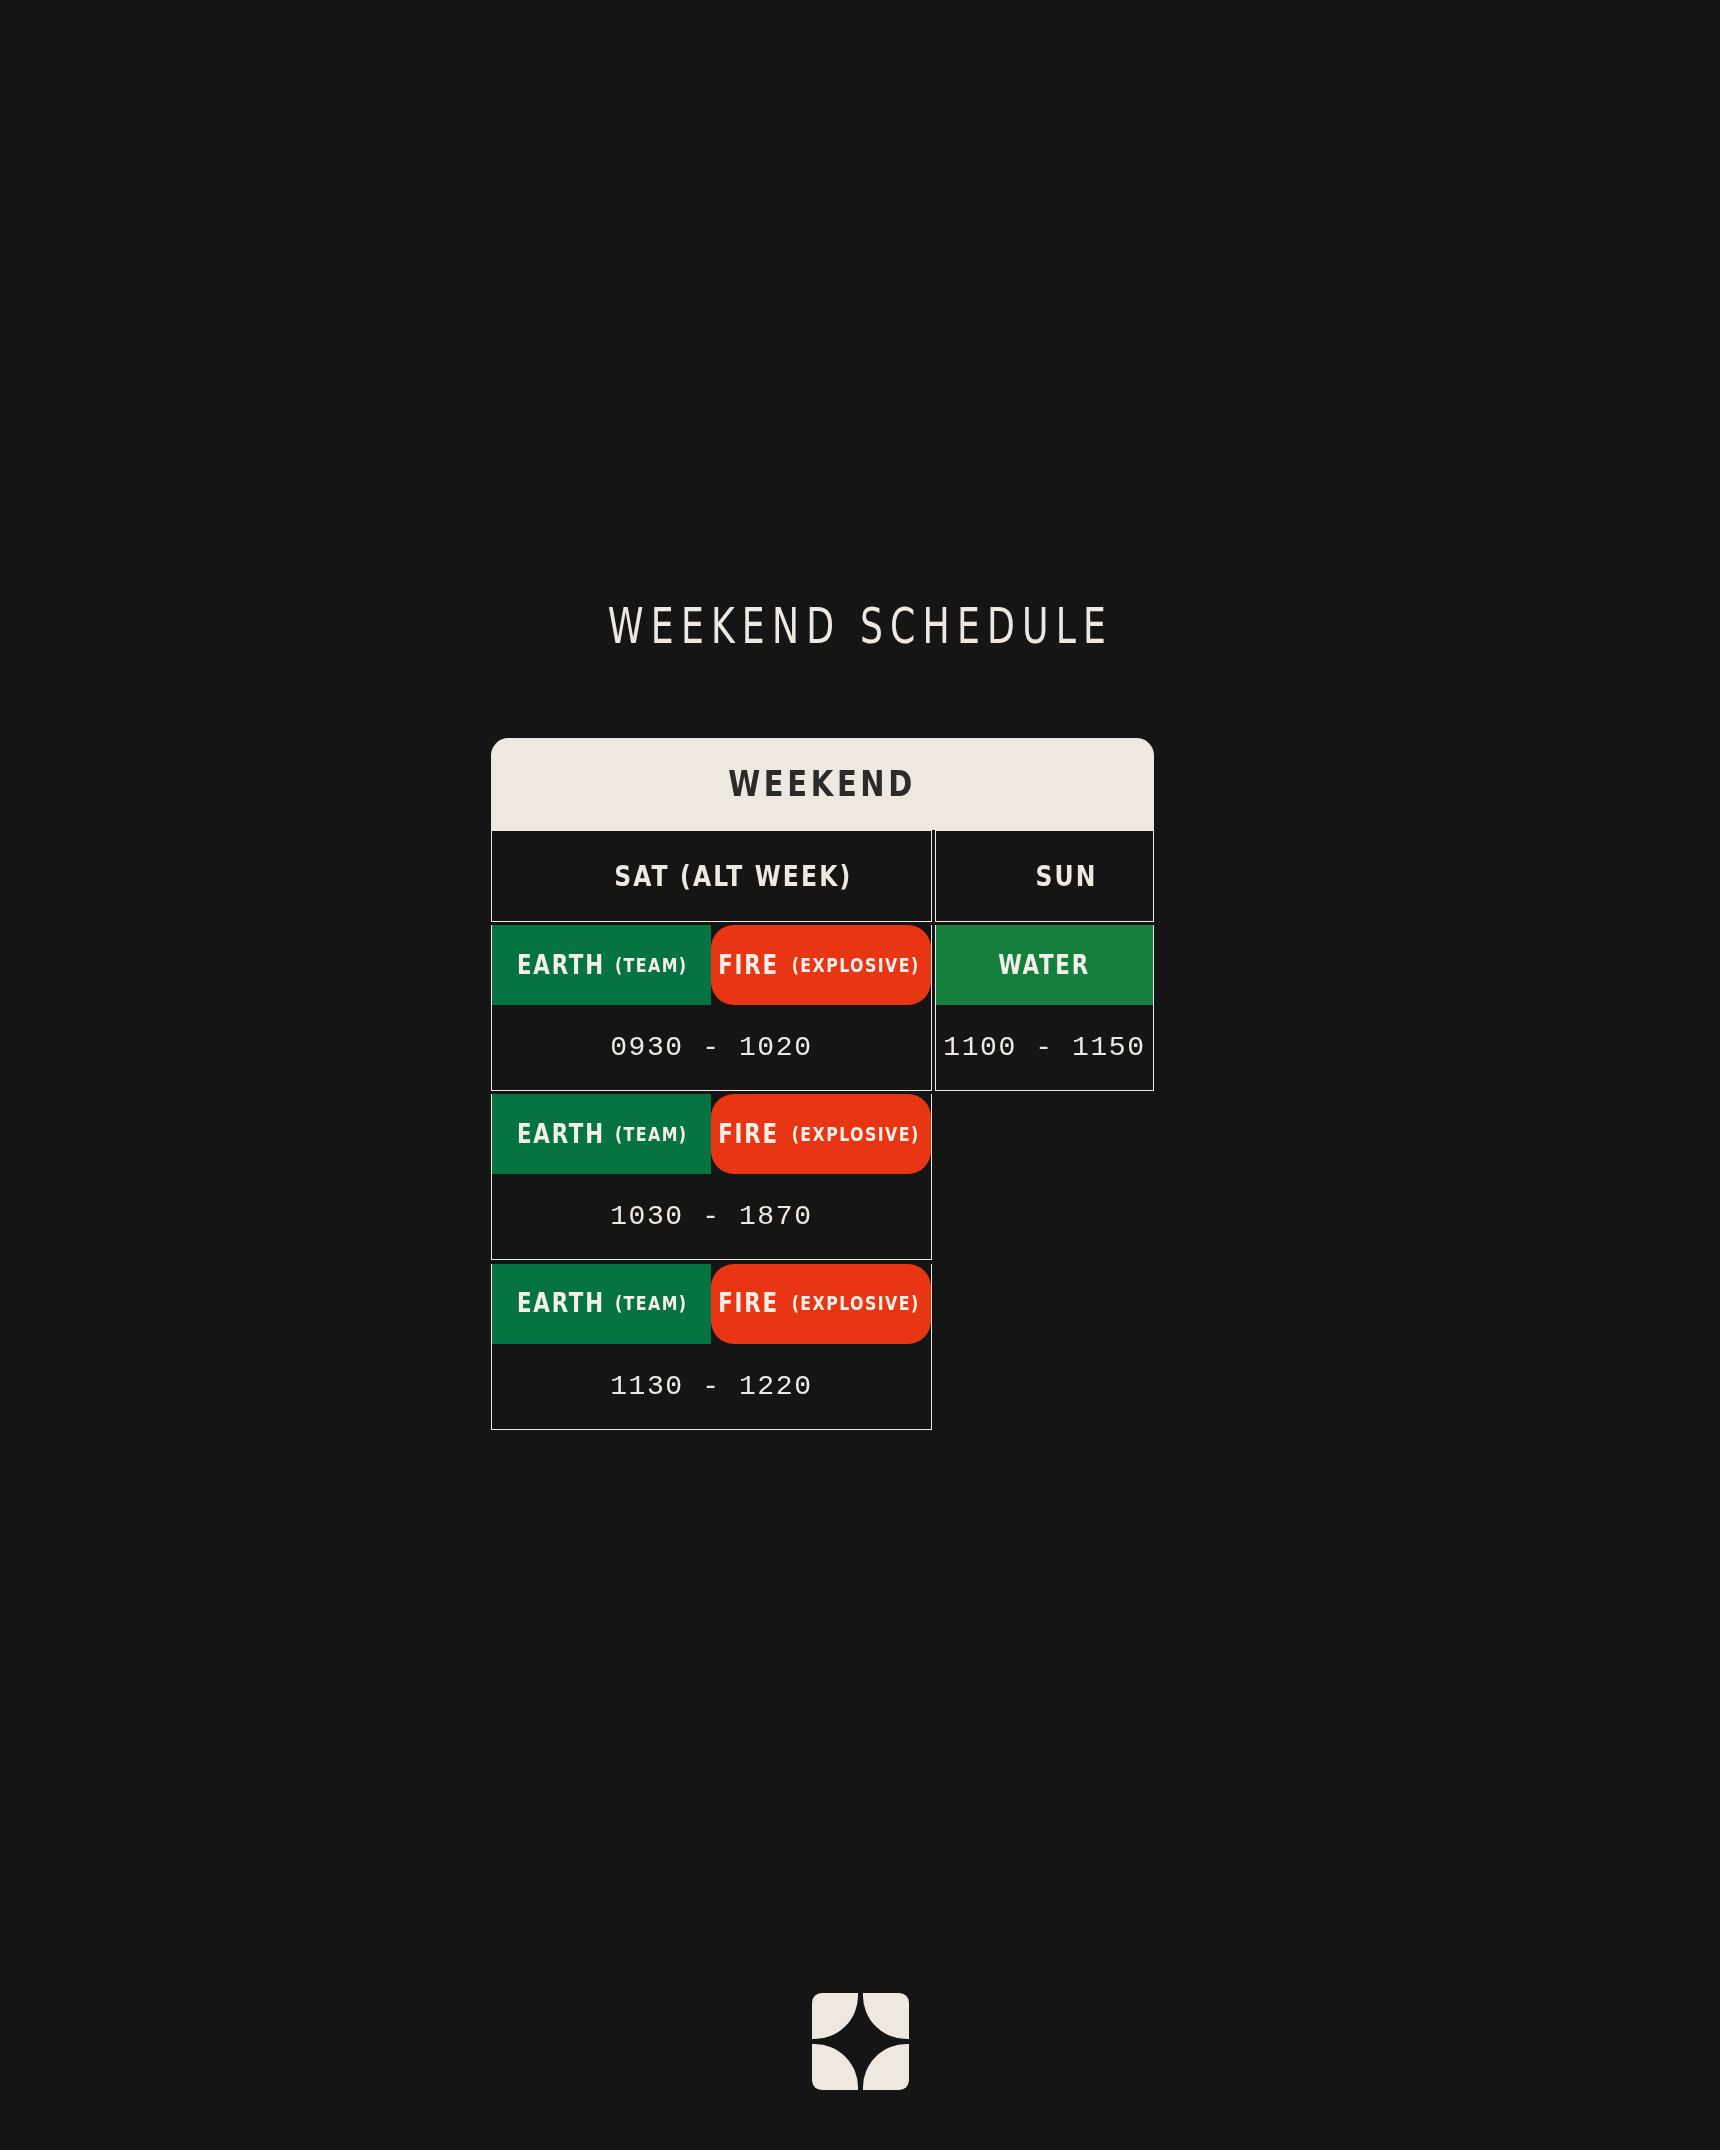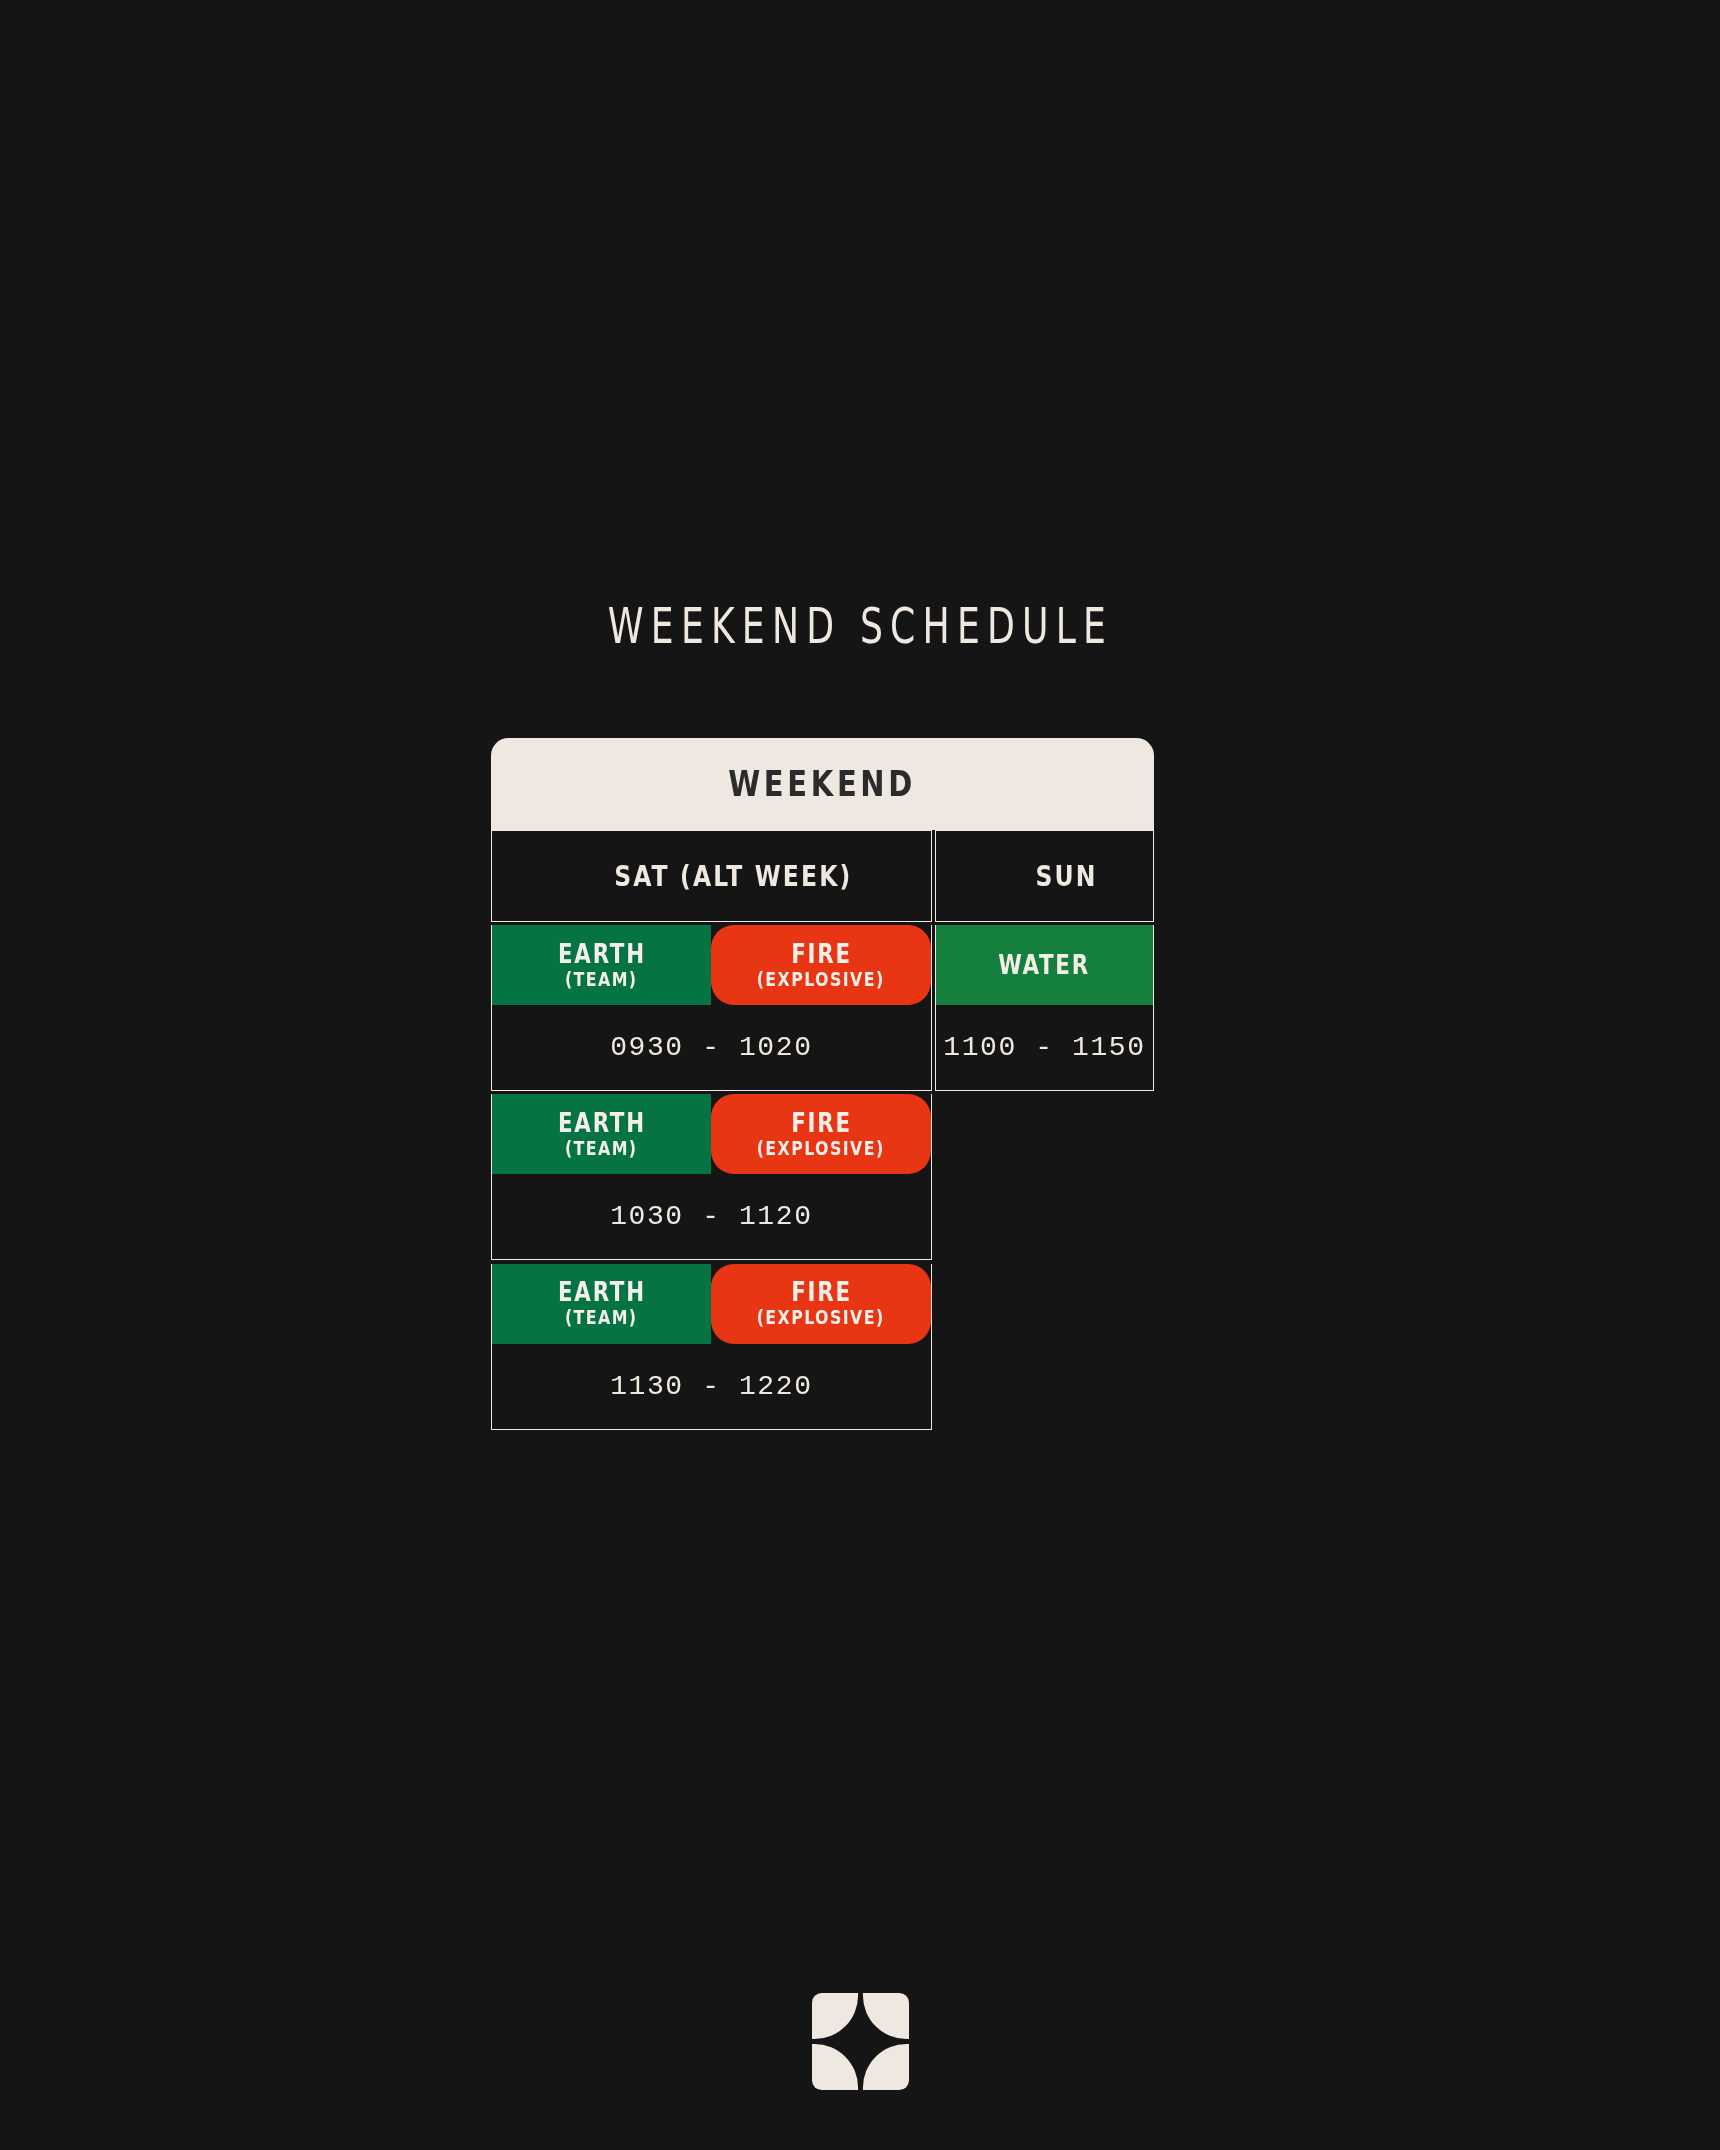--- a/index.html
+++ b/index.html
@@ -97,21 +97,21 @@
   
   .elem-strip {
     display: flex;
     height: 80px;
     border-left: 1.6px solid #EFE8E0;
     border-right: 1.6px solid #EFE8E0;
   }
   .elem-cell {
     flex: 1 1 0;
     display: flex;
-    flex-direction: column;
+    flex-direction: row;
     align-items: center;
     justify-content: center;
     overflow: hidden;
     position: relative;
   }
   .elem-name {
     color: #F4EFE8;
     font-family: "Liberation Sans Narrow", "DejaVu Sans Condensed", "Liberation Sans", sans-serif;
     font-size: 27px;
     font-weight: 700;
@@ -215,21 +215,21 @@
             <div class="elem-cell elem-earth">
               <span class="elem-name">EARTH</span>
               <span class="elem-sub">(TEAM)</span>
             </div>
             <div class="elem-cell elem-fire">
               <span class="elem-name">FIRE</span>
               <span class="elem-sub">(EXPLOSIVE)</span>
             </div>
           </div>
           <div class="time-strip">
-            <span class="time-label">1030 - 1120</span>
+            <span class="time-label">1030 - 1870</span>
           </div>
         </div>
 
         <div class="slot-block">
           <div class="elem-strip">
             <div class="elem-cell elem-earth">
               <span class="elem-name">EARTH</span>
               <span class="elem-sub">(TEAM)</span>
             </div>
             <div class="elem-cell elem-fire">

